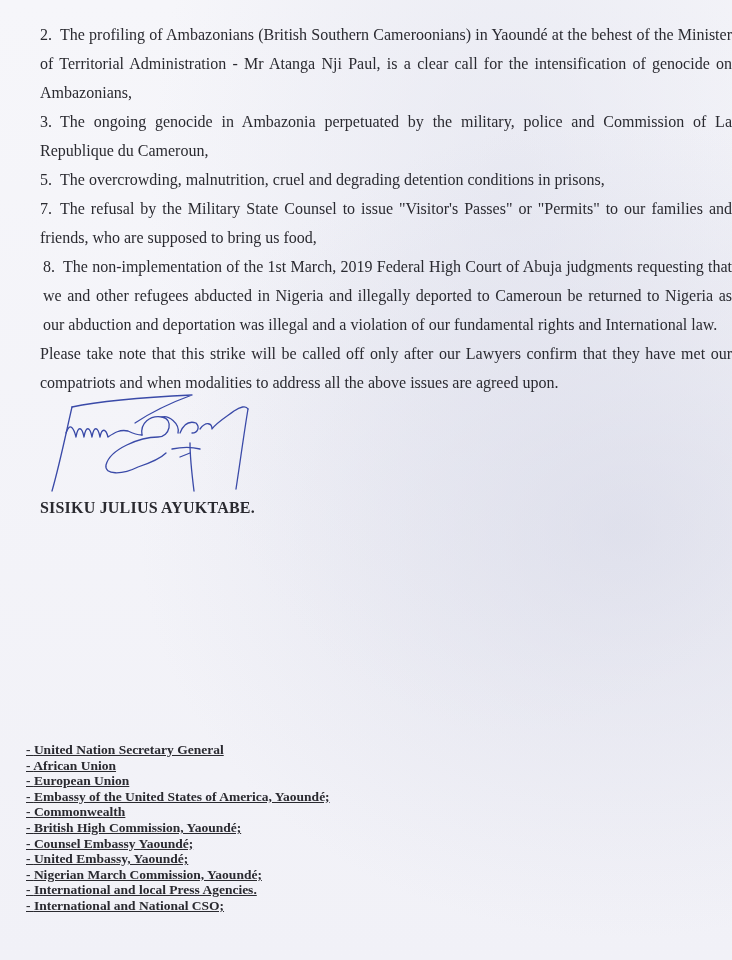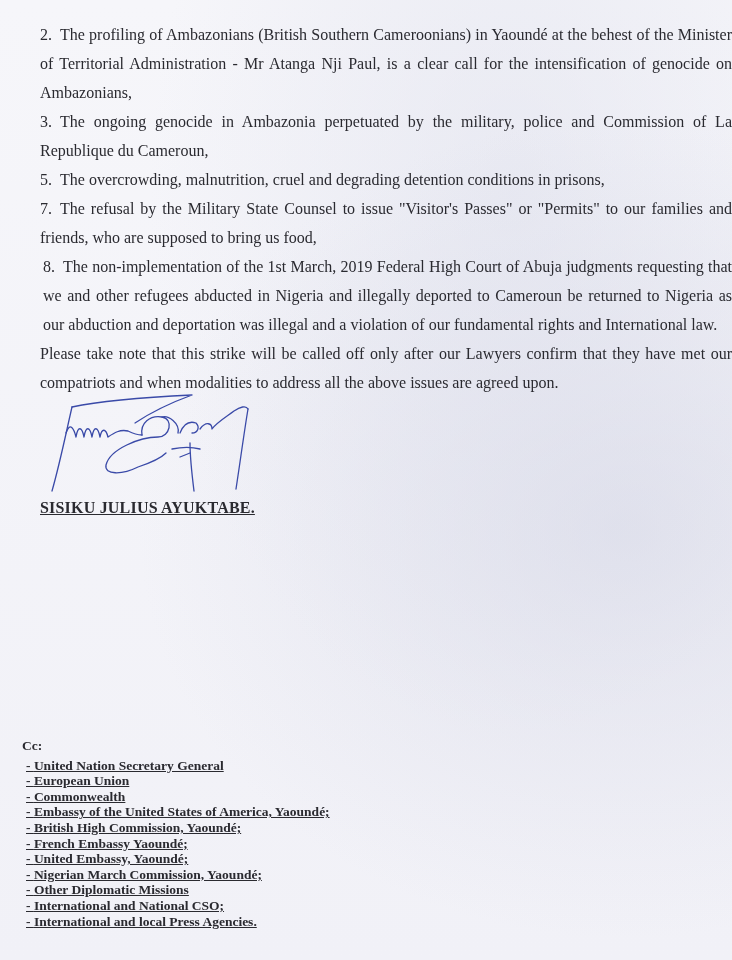--- a/index.html
+++ b/index.html
@@ -28,21 +28,21 @@
   }
   .para { margin: 0; text-align: justify; text-align-last: left; }
   .para .num { margin-right: 8px; }
   .item8 { padding-left: 3px; }
   .closing { margin: 0; }
   .signature {
     position: relative; height: 100px; width: 300px; margin-top: -4px;
   }
   .signature svg { position: absolute; left: 0; top: 0; }
   .signer {
-    font-weight: bold; font-size: 16px; margin-top: 0; letter-spacing: 0.2px; text-decoration: underline;
+    font-weight: bold; font-size: 16px; margin-top: 0; letter-spacing: 0.2px;
   }
   .cc {
     position: absolute; left: 22px; top: 738px;
     font-weight: bold; font-size: 13.5px; line-height: 15.6px;
   }
   .cc .cc-label { margin-bottom: 0; }
   .cc ul { list-style: none; margin: 4px; padding: 0; text-decoration: underline; }
   .cc li::before { content: "- "; }
 </style>
 </head>
@@ -87,28 +87,27 @@
         <path d="M150 50 C 150 66, 152 82, 154 98"></path>
         <path d="M132 56 C 142 54, 152 54, 160 56"></path>
         <path d="M140 64 L 150 60"></path>
       </svg>
     </div>
 
     <div class="signer">SISIKU JULIUS AYUKTABE.</div>
   </div>
 
   <div class="cc">
-    <div class="cc-label">Cc:</div>
     <ul>
       <li>United Nation Secretary General</li>
+      <li>African Union</li>
       <li>European Union</li>
+      <li>Embassy of the United States of America, Yaoundé;</li>
       <li>Commonwealth</li>
-      <li>Embassy of the United States of America, Yaoundé;</li>
       <li>British High Commission, Yaoundé;</li>
-      <li>French Embassy Yaoundé;</li>
+      <li>Counsel Embassy Yaoundé;</li>
       <li>United Embassy, Yaoundé;</li>
       <li>Nigerian March Commission, Yaoundé;</li>
-      <li>Other Diplomatic Missions</li>
+      <li>International and local Press Agencies.</li>
       <li>International and National CSO;</li>
-      <li>International and local Press Agencies.</li>
     </ul>
   </div>
 </div>
 
 </body></html>

